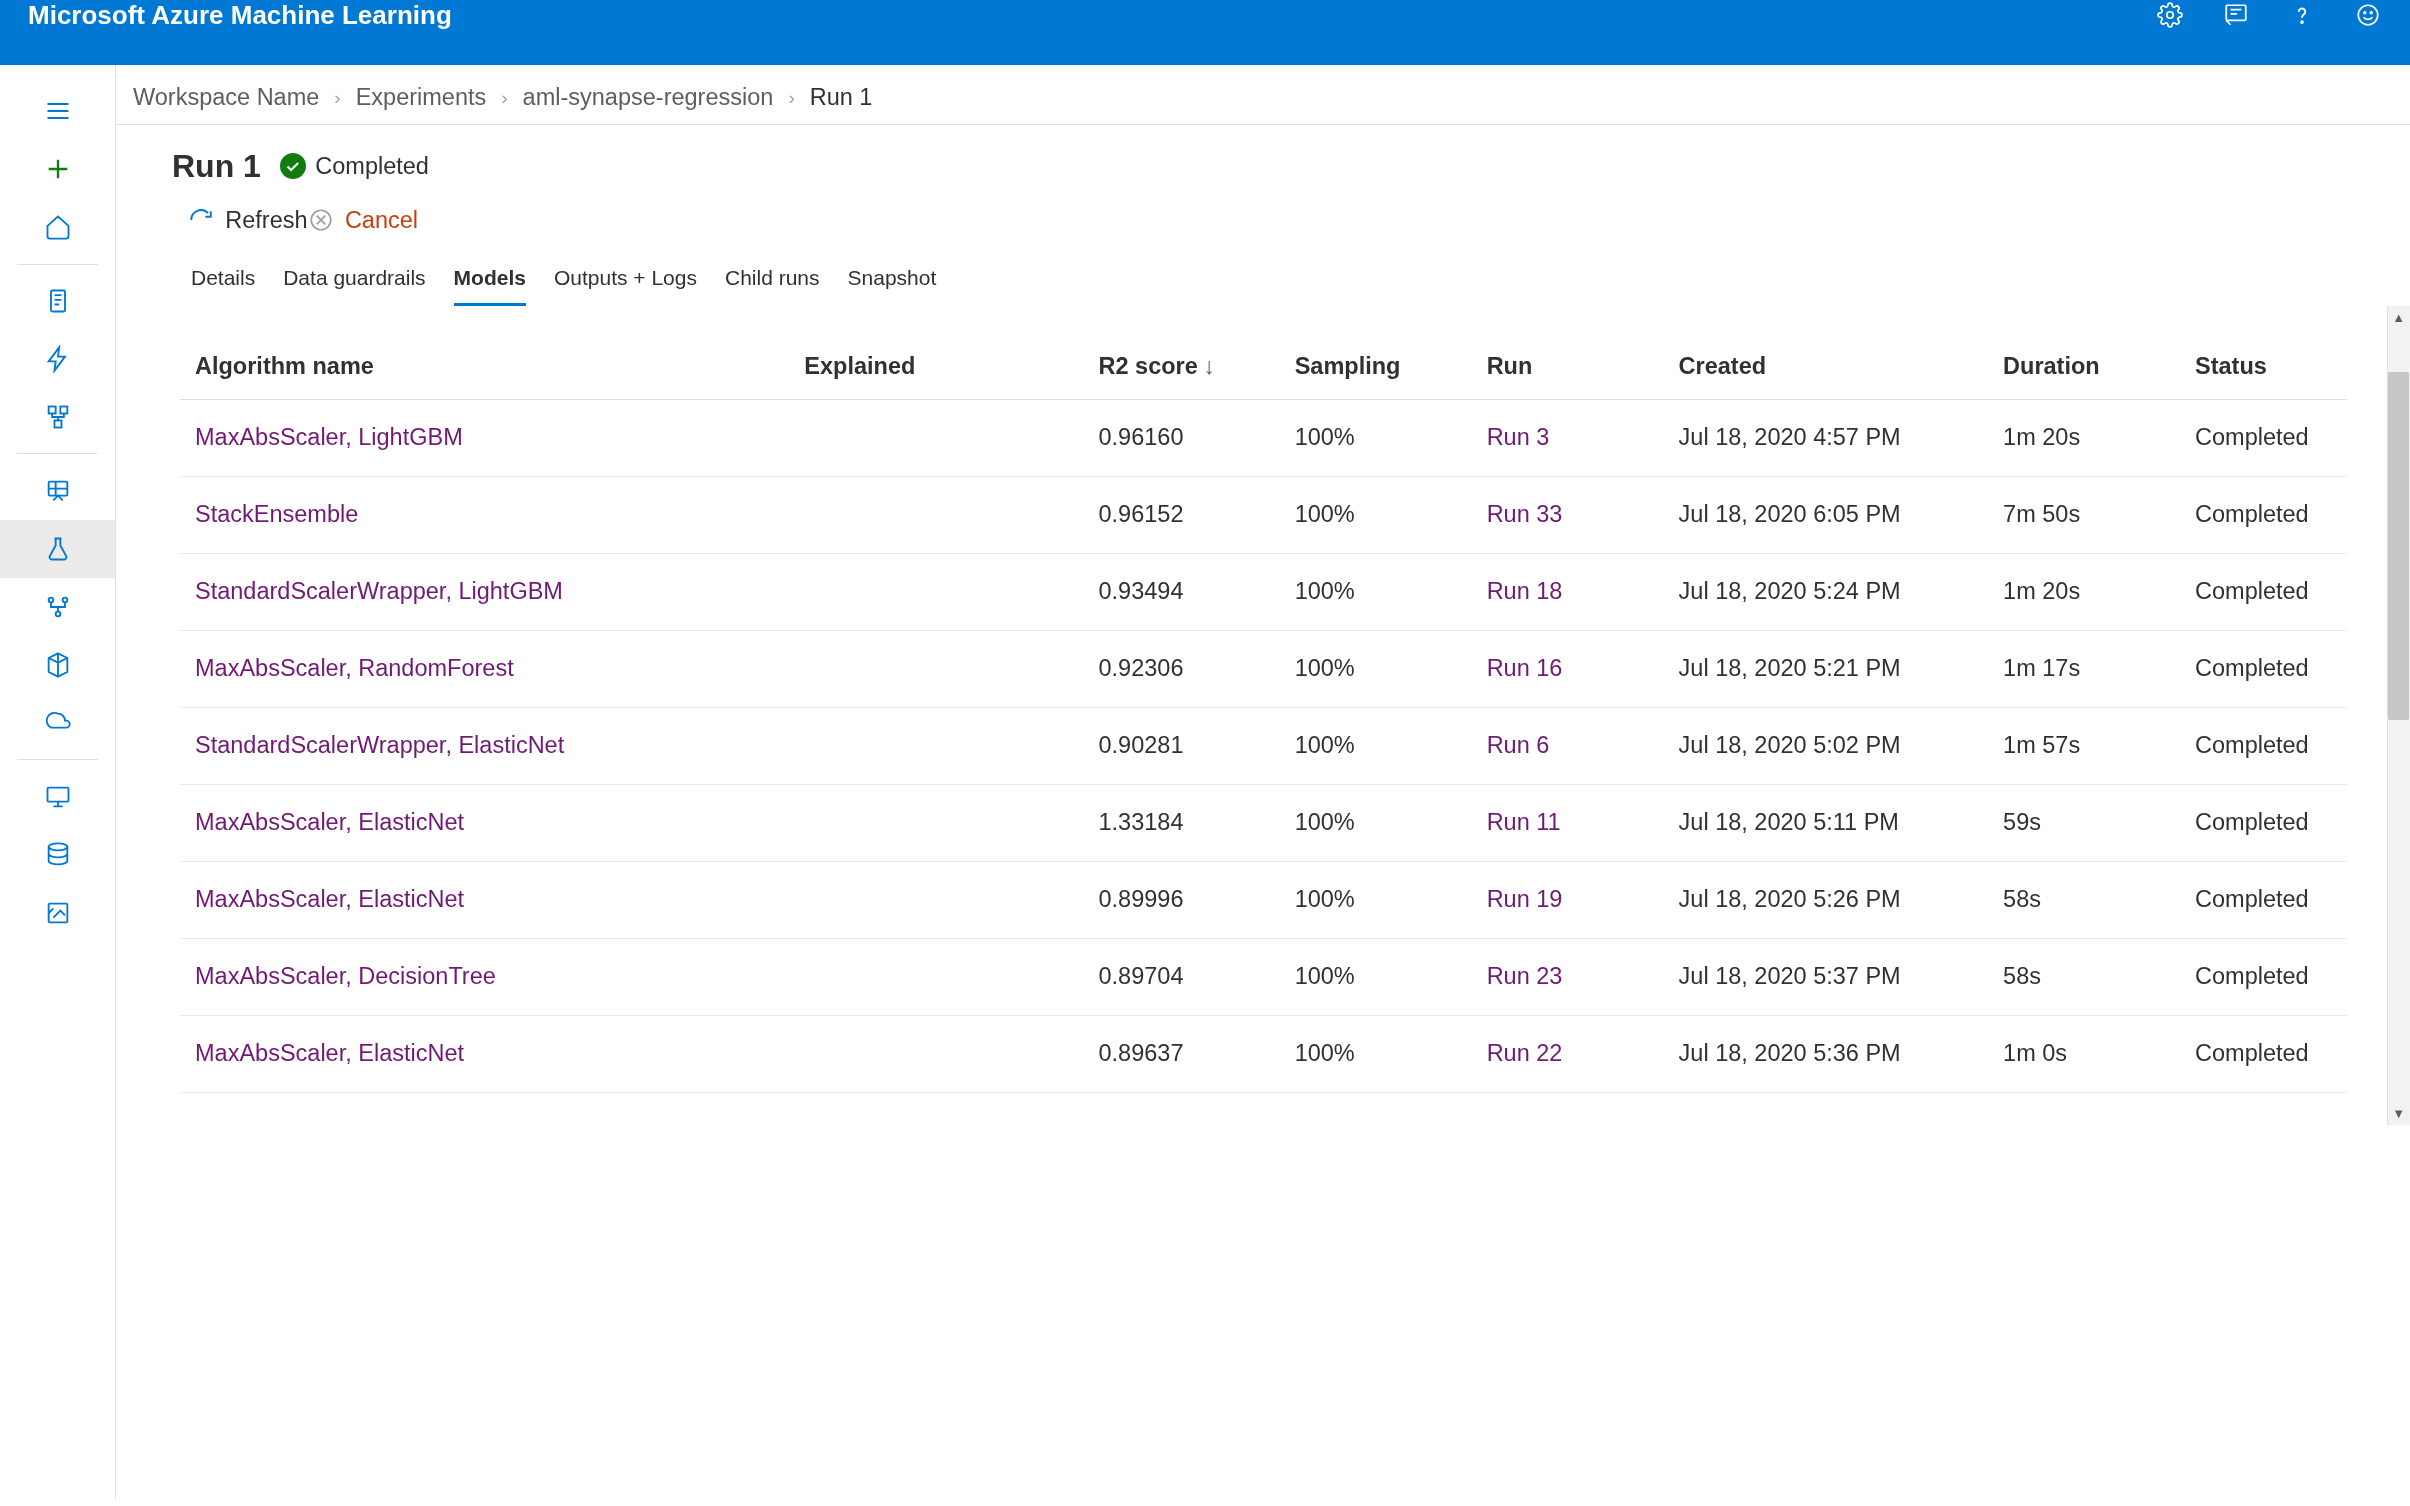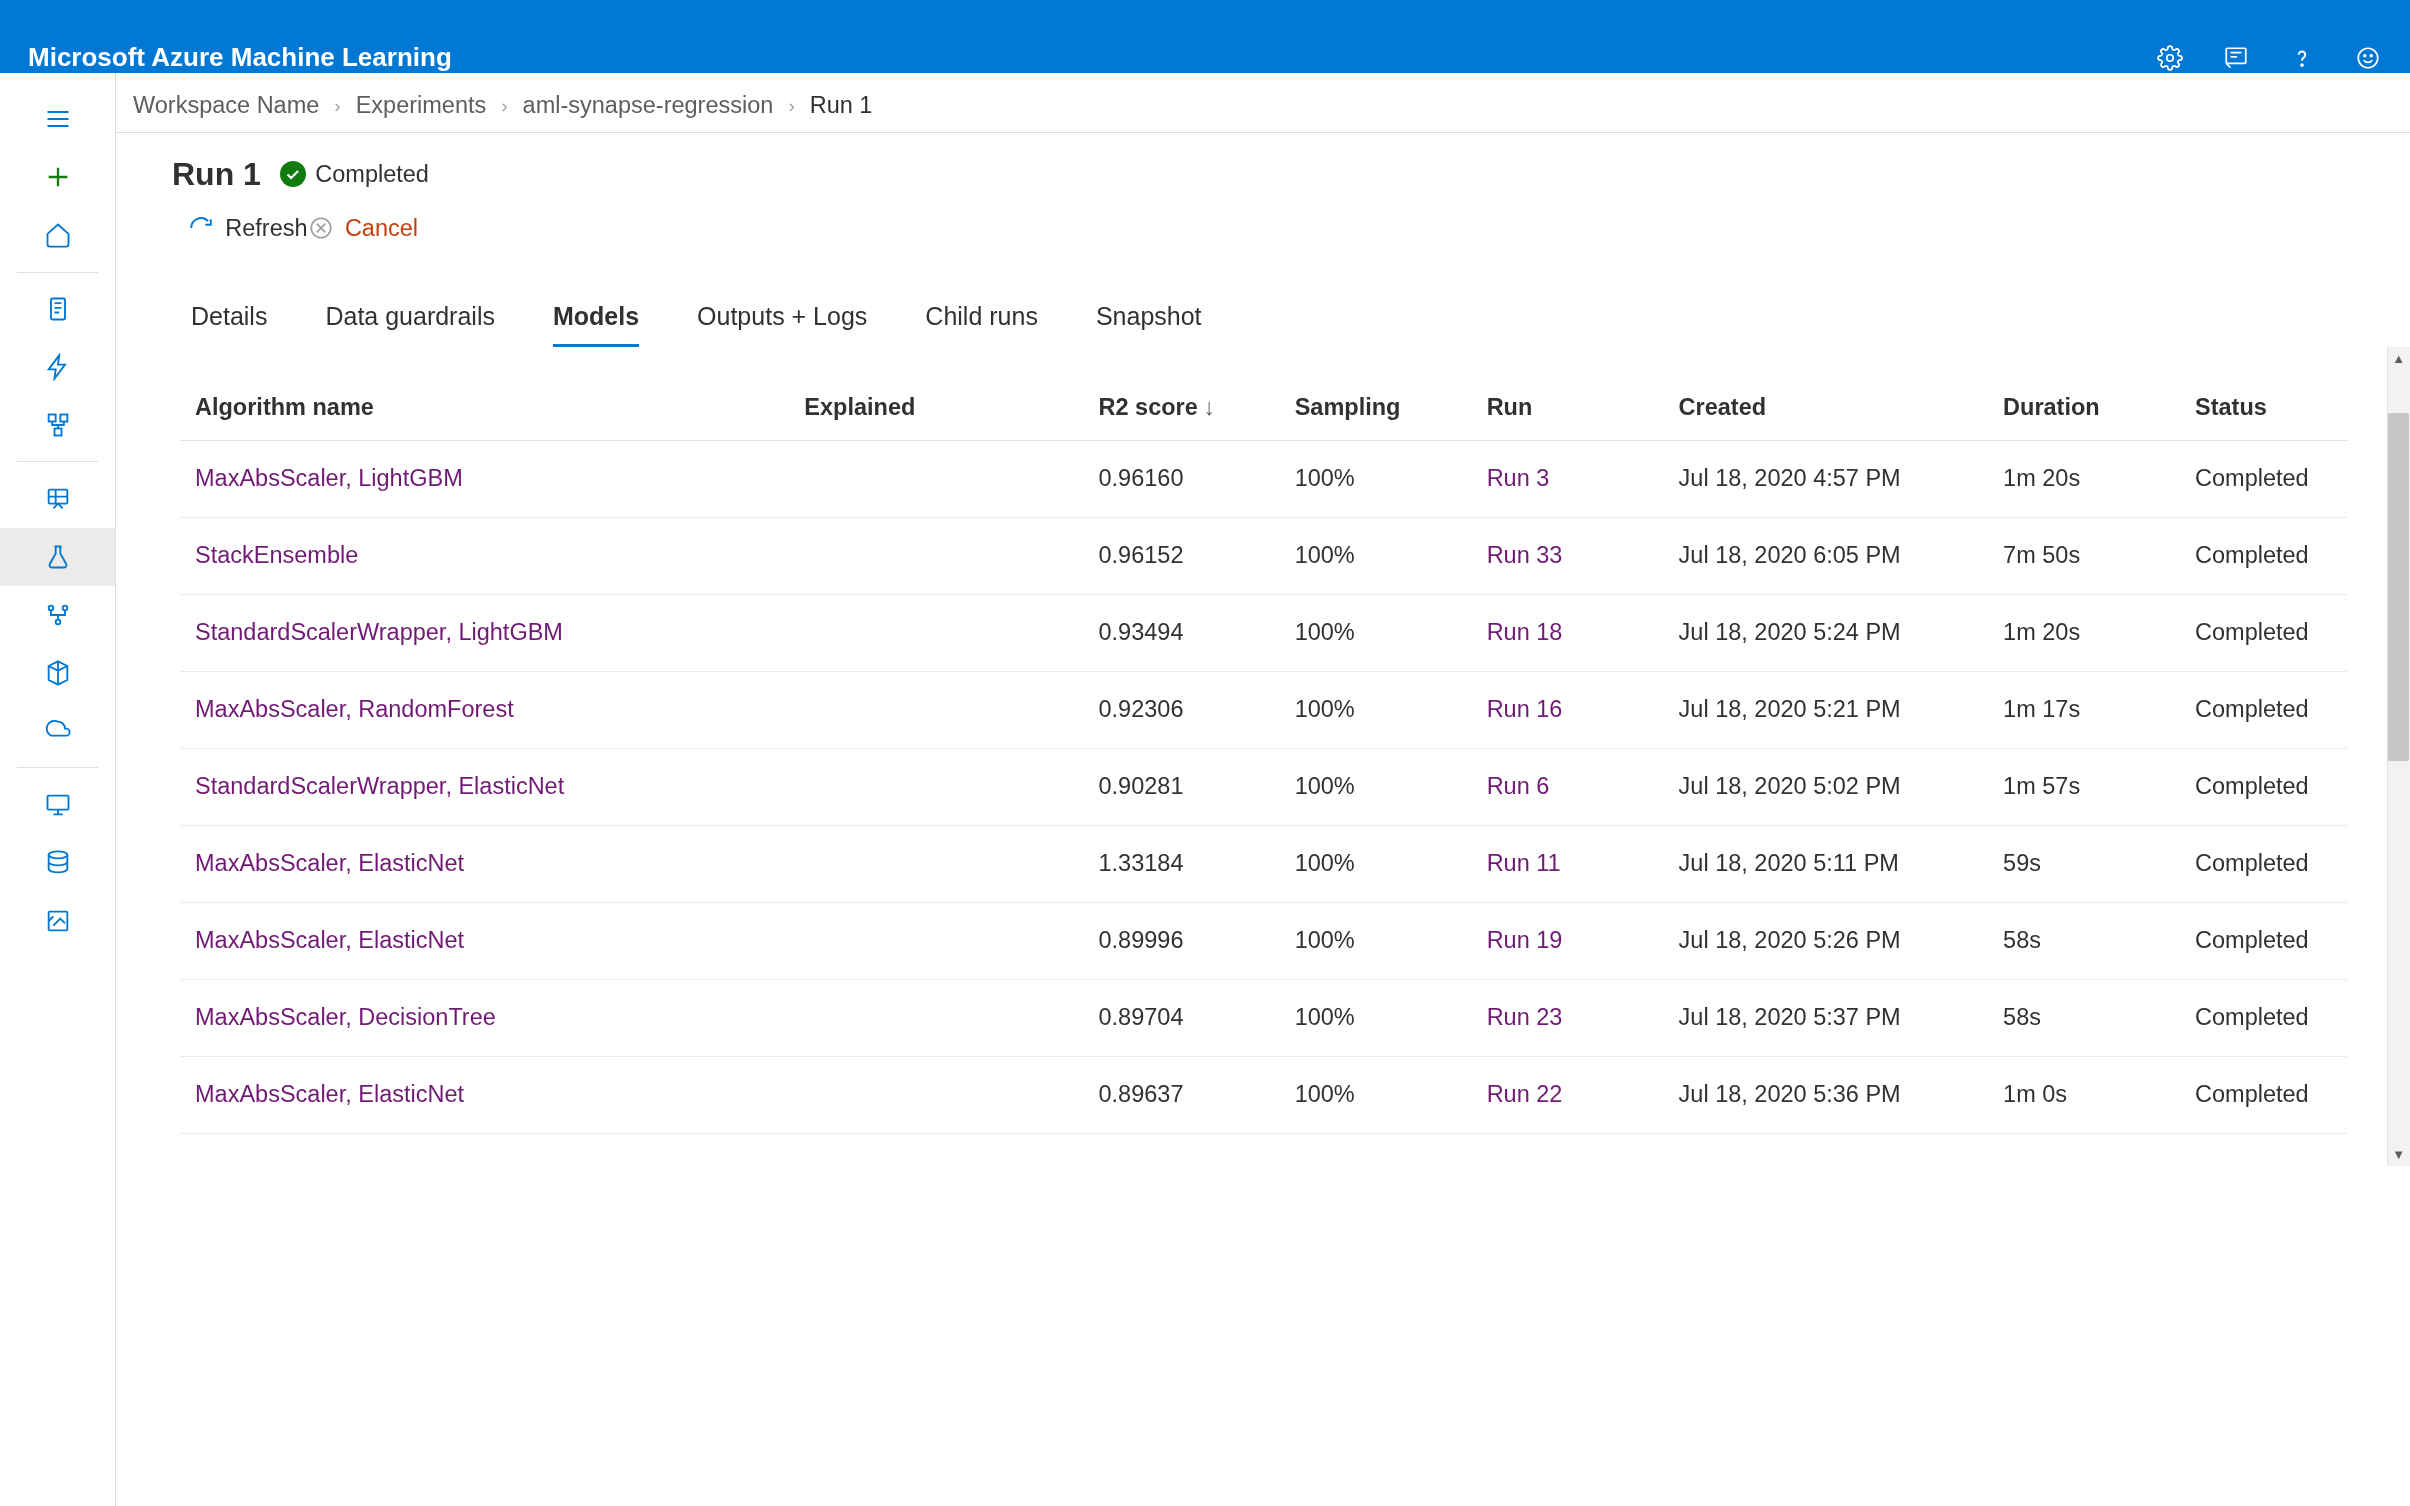--- a/index.html
+++ b/index.html
@@ -6,25 +6,25 @@
 body {
   font-family: "Segoe UI", -apple-system, BlinkMacSystemFont, sans-serif;
   font-size: 13px;
   color: #323130;
   background: #fff;
   width: 2411px;
   height: 1507px;
   overflow: hidden;
 }
 .topbar {
-  height: 73px;
+  height: 65px;
   background: #0078d4;
   color: #fff;
   display: flex;
-  align-items: flex-end;
+  align-items: flex-start;
   padding: 0 28px;
   justify-content: space-between;
 }
 .topbar-title { font-size: 26px; font-weight: 600; }
 .topbar-actions { display: flex; gap: 36px; align-items: center; }
 .topbar-icon { width: 30px; height: 30px; display: flex; align-items: center; justify-content: center; cursor: pointer; }
 .topbar-icon svg { width: 26px; height: 26px; }
 
 .shell { display: flex; height: calc(100% - 73px); }
 
@@ -74,21 +74,21 @@
   width: 26px; height: 26px; border-radius: 50%;
   background: #107c10; display: flex; align-items: center; justify-content: center;
 }
 .status-check svg { width: 17px; height: 17px; }
 
 .toolbar { display: flex; align-items: center; padding: 13px 72px 24.5px 72px; font-size: 23.5px; }
 .tool { display: flex; align-items: center; gap: 11.3px; cursor: pointer; }
 .tool.disabled { color: #c2410c; cursor: default; }
 .tool svg { width: 26px; height: 26px; }
 
-.tabs { display: flex; gap: 58px; padding: 0 75px; font-size: 25px; border-bottom: 0; margin-top: 28px; }
+.tabs { display: flex; gap: 28px; padding: 0 75px; font-size: 21px; border-bottom: 0; }
 .tab { padding: 7.5px 0 13px 0; cursor: pointer; }
 .tab.active { font-weight: 600; border-bottom: 3.8px solid #0078d4; }
 
 .table-wrap { padding: 28px 64px 0 64px; position: relative; }
 .tbl { width: 100%; border-collapse: collapse; }
 .tbl th {
   text-align: left;
   font-weight: 600;
   font-size: 23.5px;
   padding: 19px 15px;

